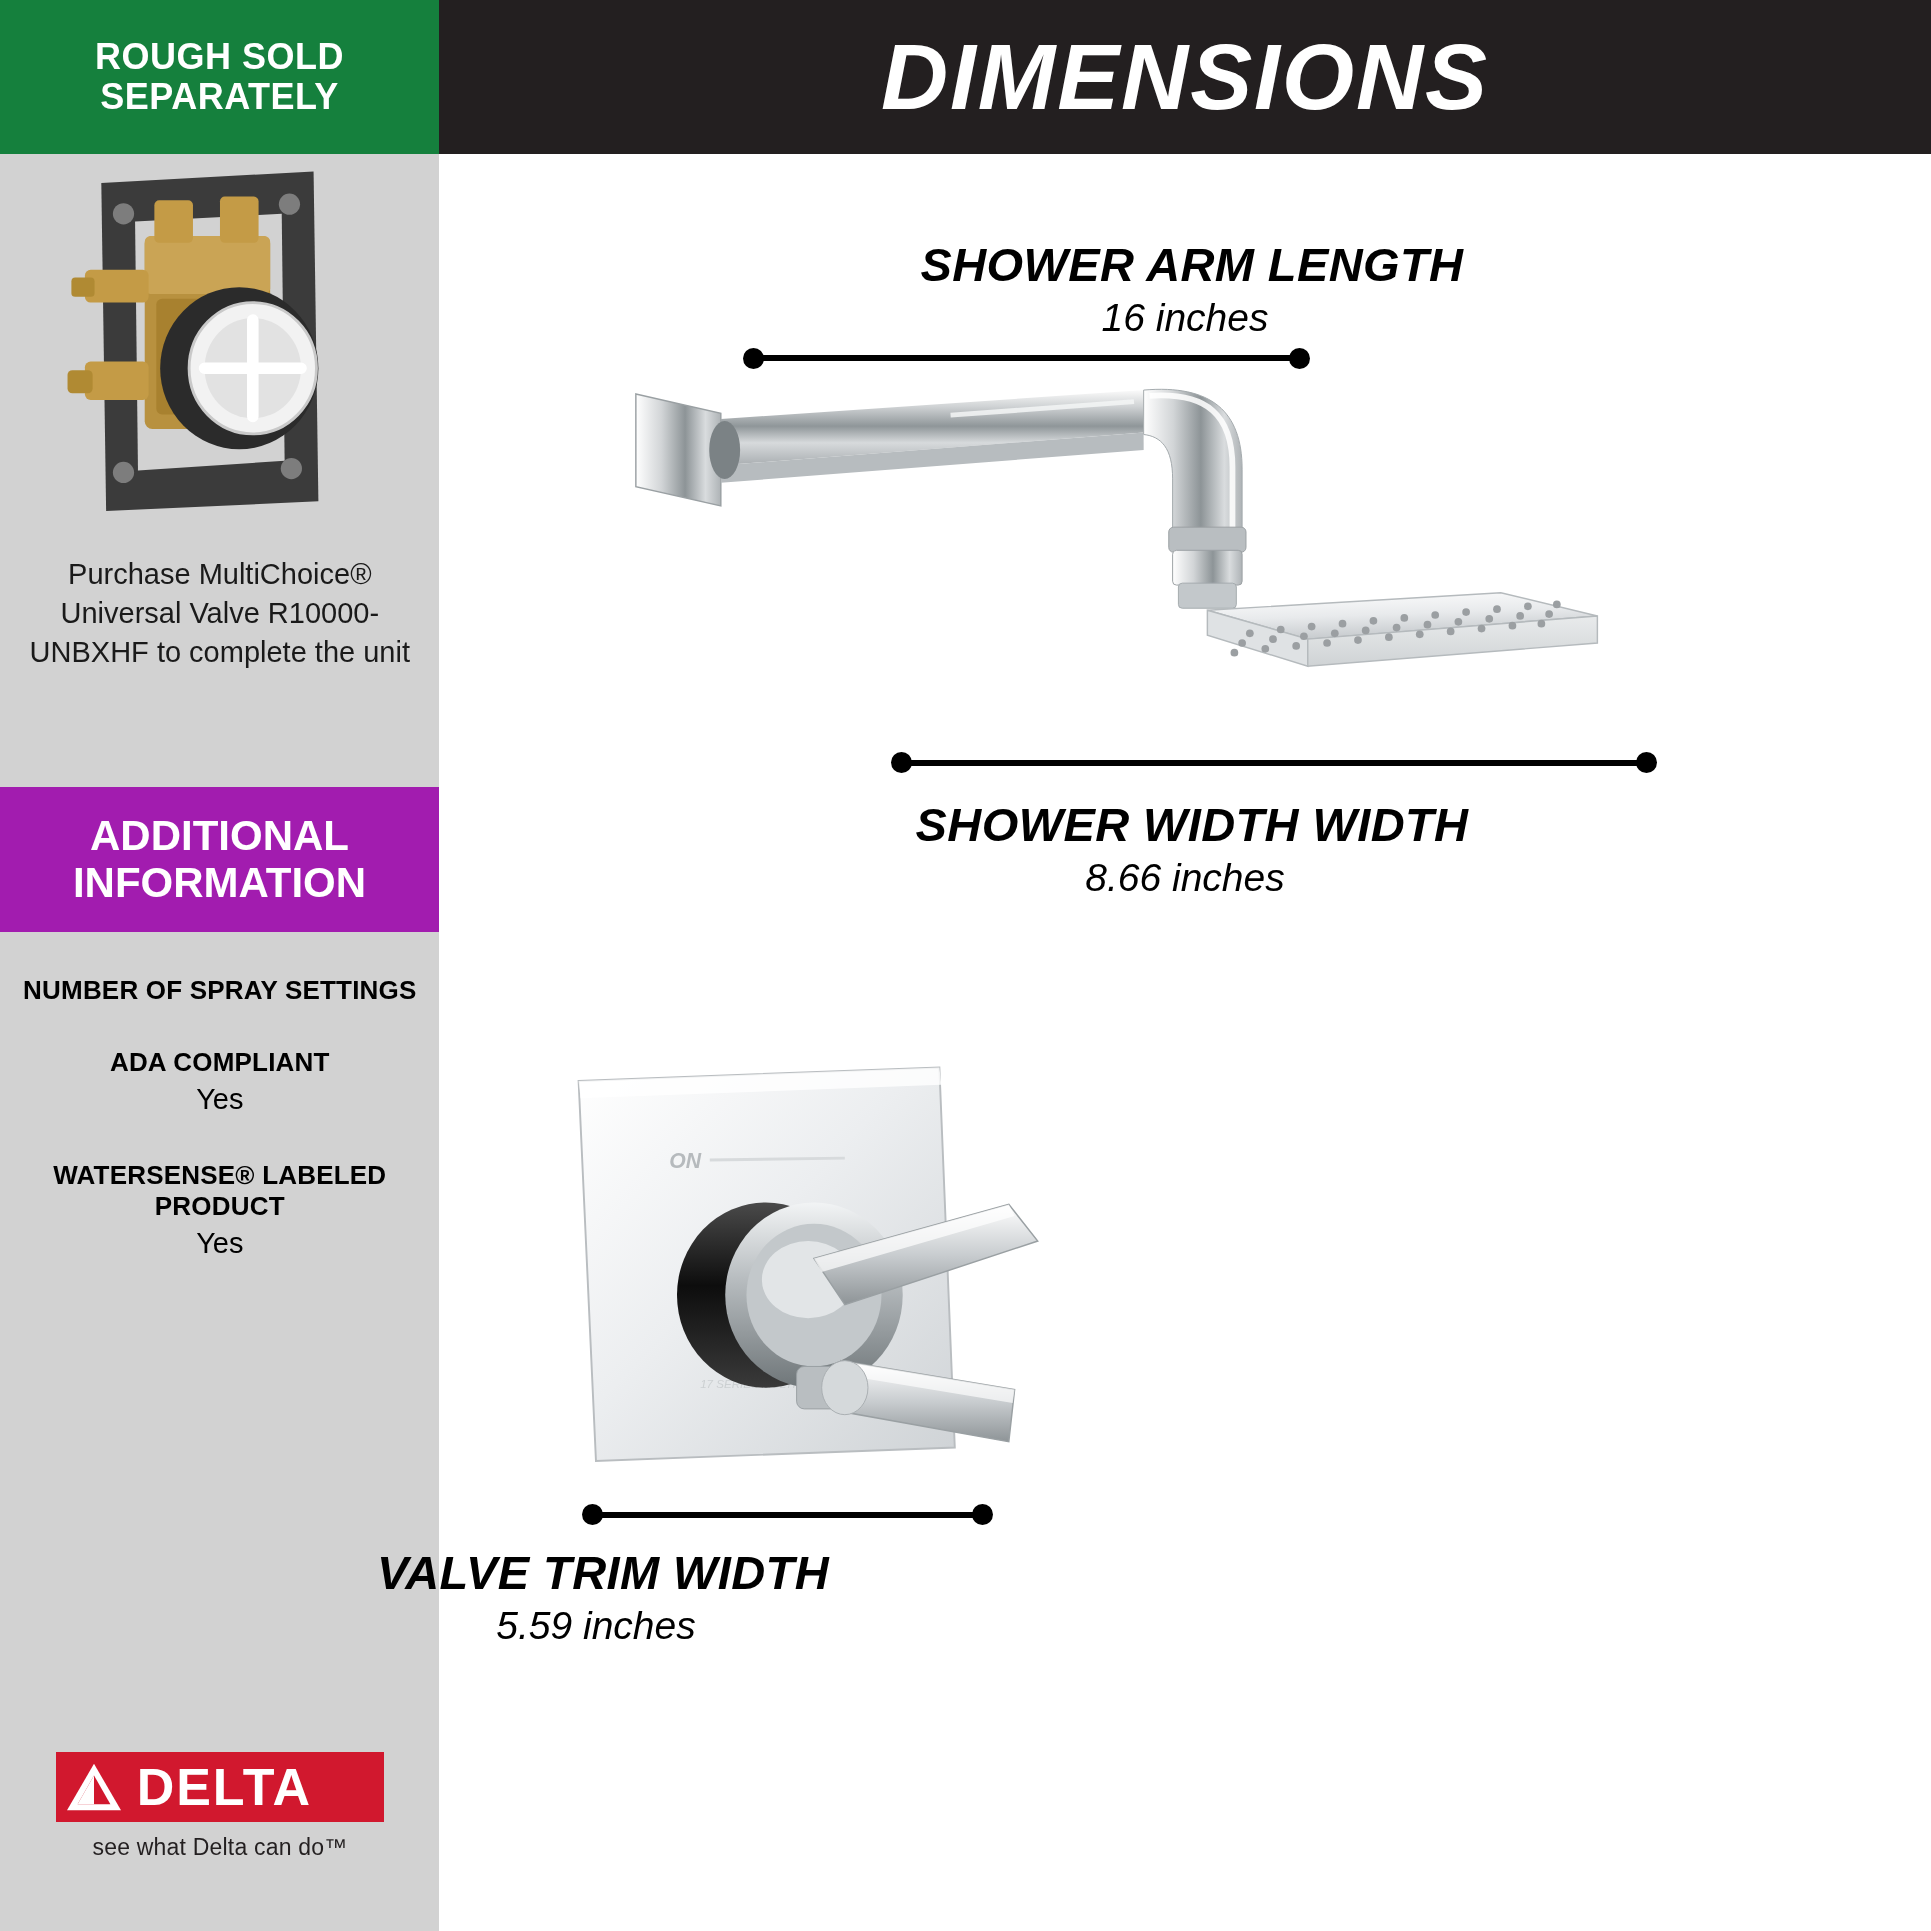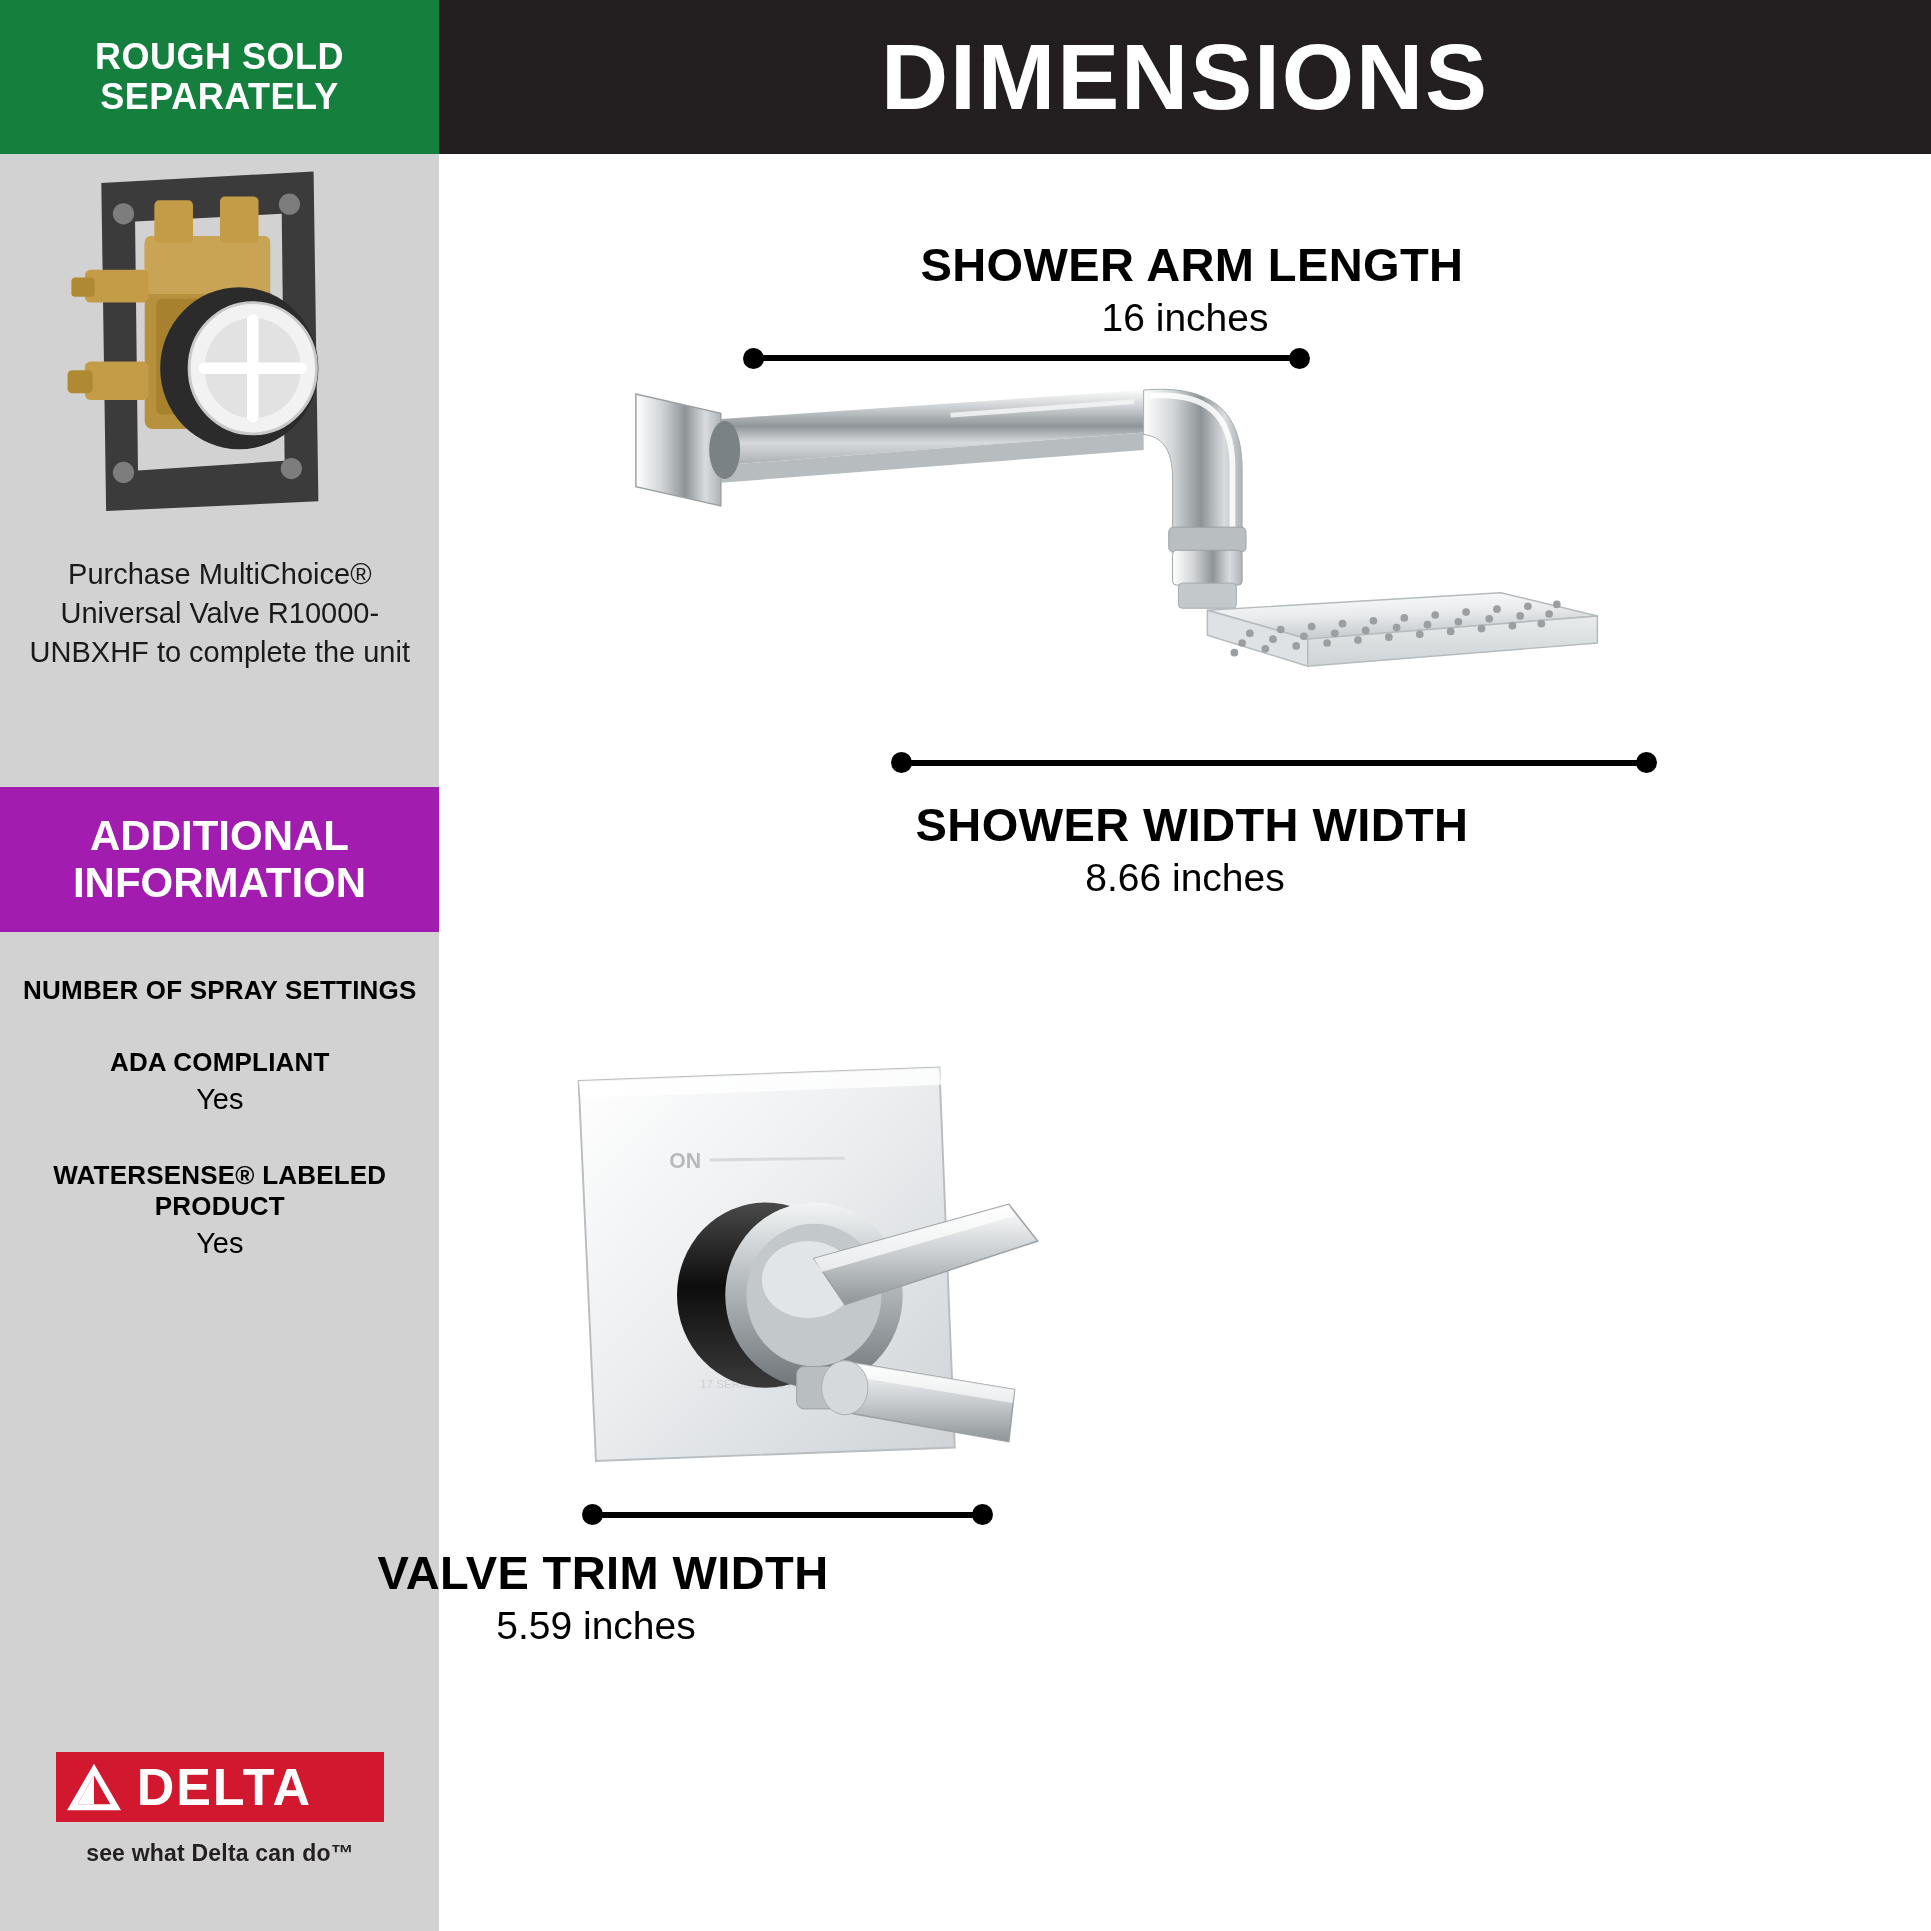--- a/index.html
+++ b/index.html
@@ -128,36 +128,37 @@
     background: #d1182e;
     color: #ffffff;
     font-weight: bold;
     font-size: 52px;
     letter-spacing: 1.9px;
     display: flex;
     align-items: center;
     padding-left: 5.8px;
   }
   .delta-tag {
-    margin-top: 18px;
+    margin-top: 12px;
     text-align: center;
     font-size: 23px;
-    font-weight: bold;
+    font-weight: normal;
     color: #231f20;
     letter-spacing: 0.2px;
   }
 
   
   .main {
     position: absolute;
     left: 439px;
     top: 0;
     width: 1492px;
     height: 1931px;
     background: #ffffff;
+    font-style: italic;
   }
   .title-bar {
     position: absolute;
     left: 0;
     top: 0;
     width: 1492px;
     height: 154px;
     background: #231f20;
     color: #ffffff;
     display: flex;

